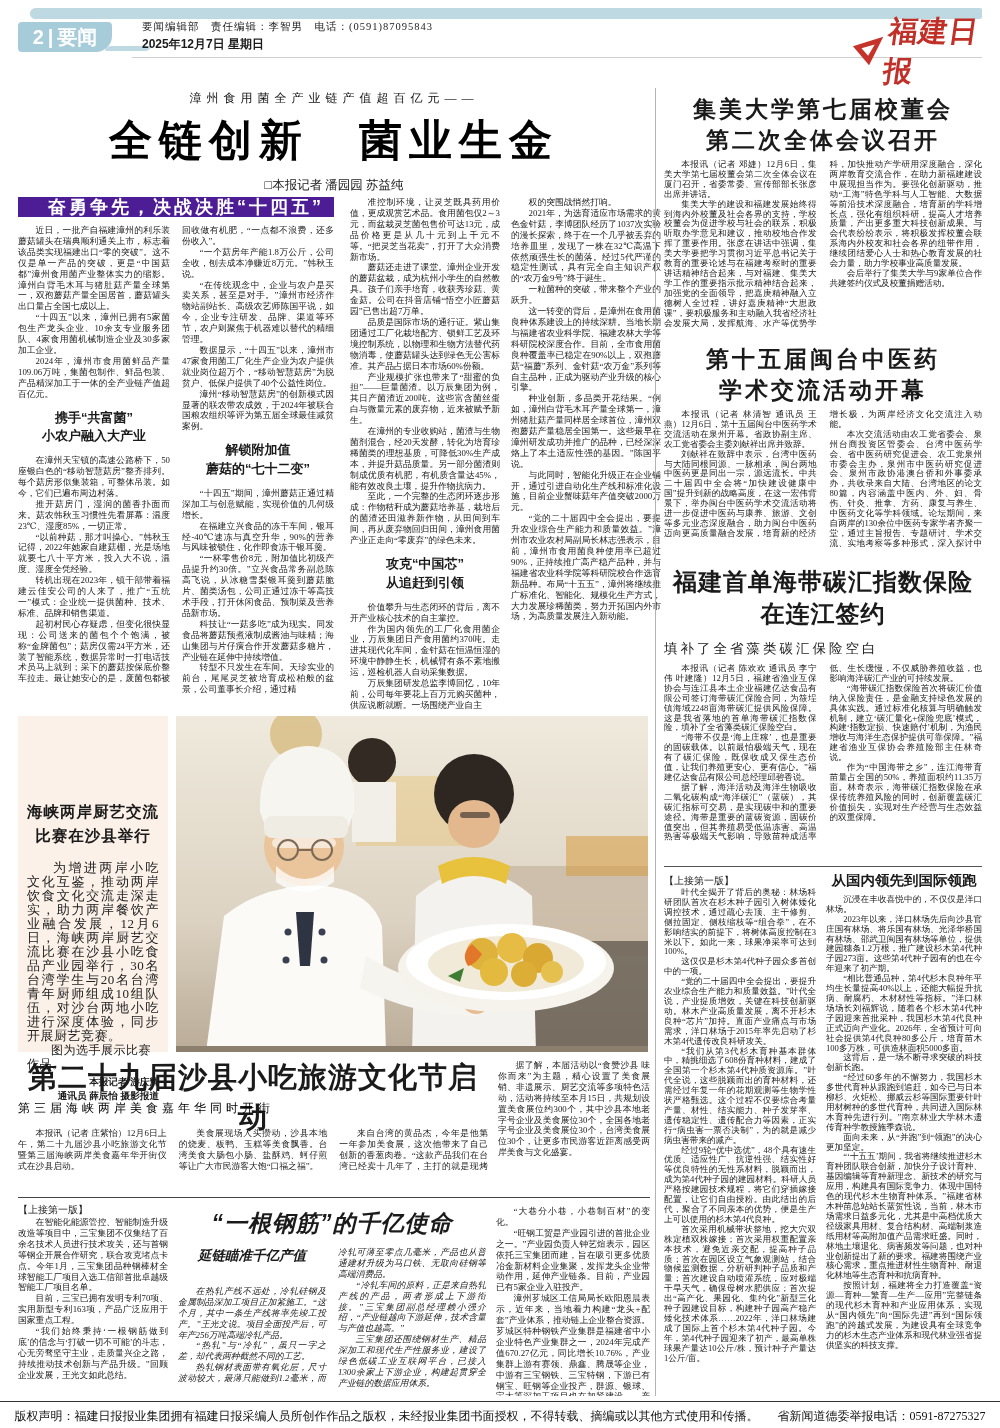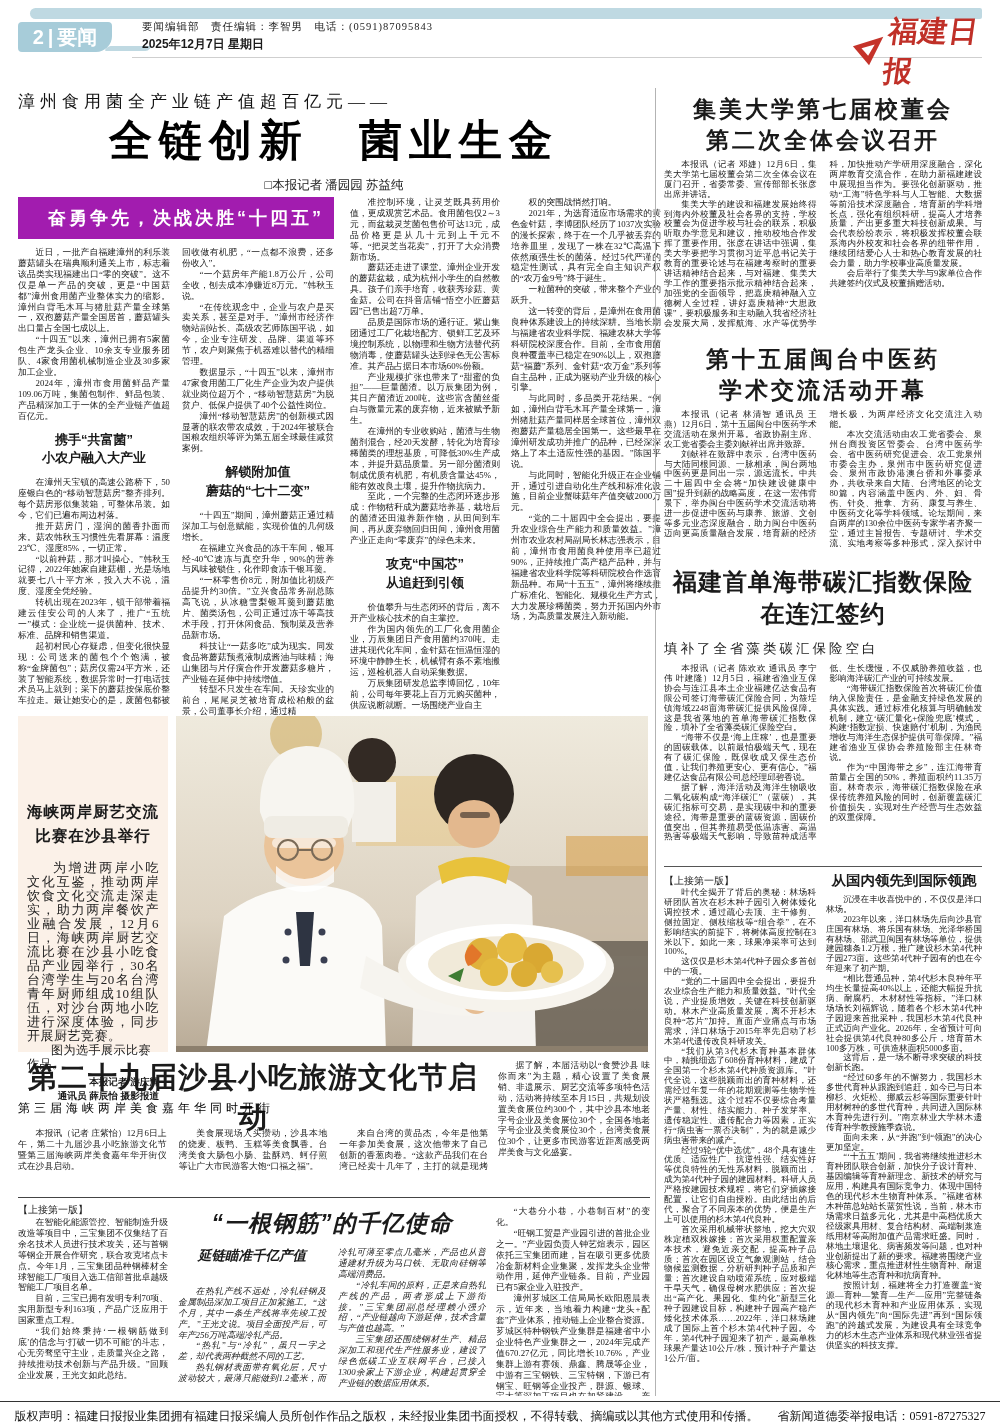--- a/index.html
+++ b/index.html
@@ -13,27 +13,27 @@
          font-family:"Liberation Sans",sans-serif;font-weight:bold;font-size:20px;
          border-radius:4px 4px 16px 4px;}
   .badge-tail{left:106px;top:46px;width:44px;height:5px;background:#bfd9e2;transform:skewX(-40deg);border-radius:3px;}
   .edline{left:142px;top:20px;font-size:10.5px;letter-spacing:1px;color:#222;}
   .dateline{left:142px;top:36px;font-size:12px;font-weight:bold;font-family:"Liberation Sans",sans-serif;}
   .headrule{left:132px;top:57px;width:850px;height:1px;background:#cfcfcf;}
   .masthead{left:852px;top:12px;display:flex;align-items:center;gap:2px;}
   .masthead-name{font-size:29px;font-weight:bold;color:#c03028;transform:skewX(-8deg);
                  letter-spacing:1px;font-family:"Liberation Serif",serif;}
   
-  .kicker{left:18px;top:90px;width:632px;font-size:17px;letter-spacing:5px;color:#111;}
+  .kicker{left:18px;top:90px;width:632px;text-align:center;font-size:12px;letter-spacing:5px;color:#111;}
   .lead-title{left:18px;top:112px;width:632px;text-align:center;
               font-family:"Liberation Sans",sans-serif;font-weight:900;font-size:43px;letter-spacing:7px;color:#000;}
   .byline{left:18px;top:177px;width:632px;text-align:center;font-size:12.5px;}
   .lead-body{left:18px;top:197px;width:634px;height:518px;display:flex;}
   .lead-ab{width:316px;flex:0 0 auto;}
-  .banner{height:42px;background:#a21caf;color:#fff;display:flex;align-items:center;justify-content:center;
+  .banner{height:20px;background:#4c1d95;color:#fff;display:flex;align-items:center;justify-content:center;
           font-family:"Liberation Sans",sans-serif;font-weight:bold;font-size:18px;letter-spacing:3px;padding-left:20px;}
   .ab-cols{margin-top:8px;height:478px;column-count:2;column-gap:12px;column-fill:auto;overflow:hidden;}
   .lead-c{width:150px;margin-left:16px;height:517px;overflow:hidden;flex:0 0 auto;}
   .lead-d{width:150px;margin-left:11px;height:517px;overflow:hidden;flex:0 0 auto;}
   .body-txt{font-size:8.8px;line-height:10.9px;text-align:justify;}
   .body-txt p.para{margin:0;text-indent:2em;}
   .colsub{font-family:"Liberation Sans",sans-serif;font-weight:bold;font-size:13px;line-height:1.45;
           text-align:center;margin:9px 0;break-inside:avoid;}
   
   .photo-cap{left:18px;top:716px;width:150px;height:336px;background:#fbf1e8;box-sizing:border-box;padding:84px 9px 0 9px;}
@@ -150,21 +150,21 @@
         </div>
         <p class="para">价值攀升与生态闭环的背后，离不开产业核心技术的自主掌控。</p>
         <p class="para">作为国内领先的工厂化食用菌企业，万辰集团日产食用菌约370吨。走进其现代化车间，金针菇在恒温恒湿的环境中静静生长，机械臂有条不紊地搬运，巡检机器人自动采集数据。</p>
         <p class="para">万辰集团研发总监李博回忆，10年前，公司每年要花上百万元购买菌种，供应说断就断。一场围绕产业自主</p>
       </div>
     <div class="lead-d body-txt">
         <p class="para">权的突围战悄然打响。</p>
         <p class="para">2021年，为选育适应市场需求的黄色金针菇，李博团队经历了1037次实验的漫长探索，终于在一个几乎被丢弃的培养皿里，发现了一株在32℃高温下依然顽强生长的菌落。经过5代严谨的稳定性测试，具有完全自主知识产权的“农万金9号”终于诞生。</p>
         <p class="para">一粒菌种的突破，带来整个产业的跃升。</p>
         <p class="para">这一转变的背后，是漳州在食用菌良种体系建设上的持续深耕。当地长期与福建省农业科学院、福建农林大学等科研院校深度合作。目前，全市食用菌良种覆盖率已稳定在90%以上，双孢蘑菇“福蘑”系列、金针菇“农万金”系列等自主品种，正成为驱动产业升级的核心引擎。</p>
-        <p class="para">与此同时，多品类开花结果。“例如，漳州白背毛木耳产量全球第一，漳州猪肚菇产量同样居全球首位，漳州双孢蘑菇产量稳居全国第一。这些最早在漳州研发成功并推广的品种，已经深深烙上了本土适应性强的基因。”陈国平说。</p>
+        <p class="para">种业创新，多品类开花结果。“例如，漳州白背毛木耳产量全球第一，漳州猪肚菇产量同样居全球首位，漳州双孢蘑菇产量稳居全国第一。这些最早在漳州研发成功并推广的品种，已经深深烙上了本土适应性强的基因。”陈国平说。</p>
         <p class="para">与此同时，智能化升级正在企业铺开，通过引进自动化生产线和标准化设施，目前企业蟹味菇年产值突破2000万元。</p>
         <p class="para">“党的二十届四中全会提出，要提升农业综合生产能力和质量效益。”漳州市农业农村局副局长林志强表示，目前，漳州市食用菌良种使用率已超过90%，正持续推广高产稳产品种，并与福建省农业科学院等科研院校合作选育新品种。布局“十五五”，漳州将继续推广标准化、智能化、规模化生产方式，大力发展珍稀菌类，努力开拓国内外市场，为高质量发展注入新动能。</p>
       </div>
   </div>
 
   <div class="abs photo-cap">
     <div class="cap-title">
       <div>海峡两岸厨艺交流</div>
       <div>比赛在沙县举行</div>
     </div>

